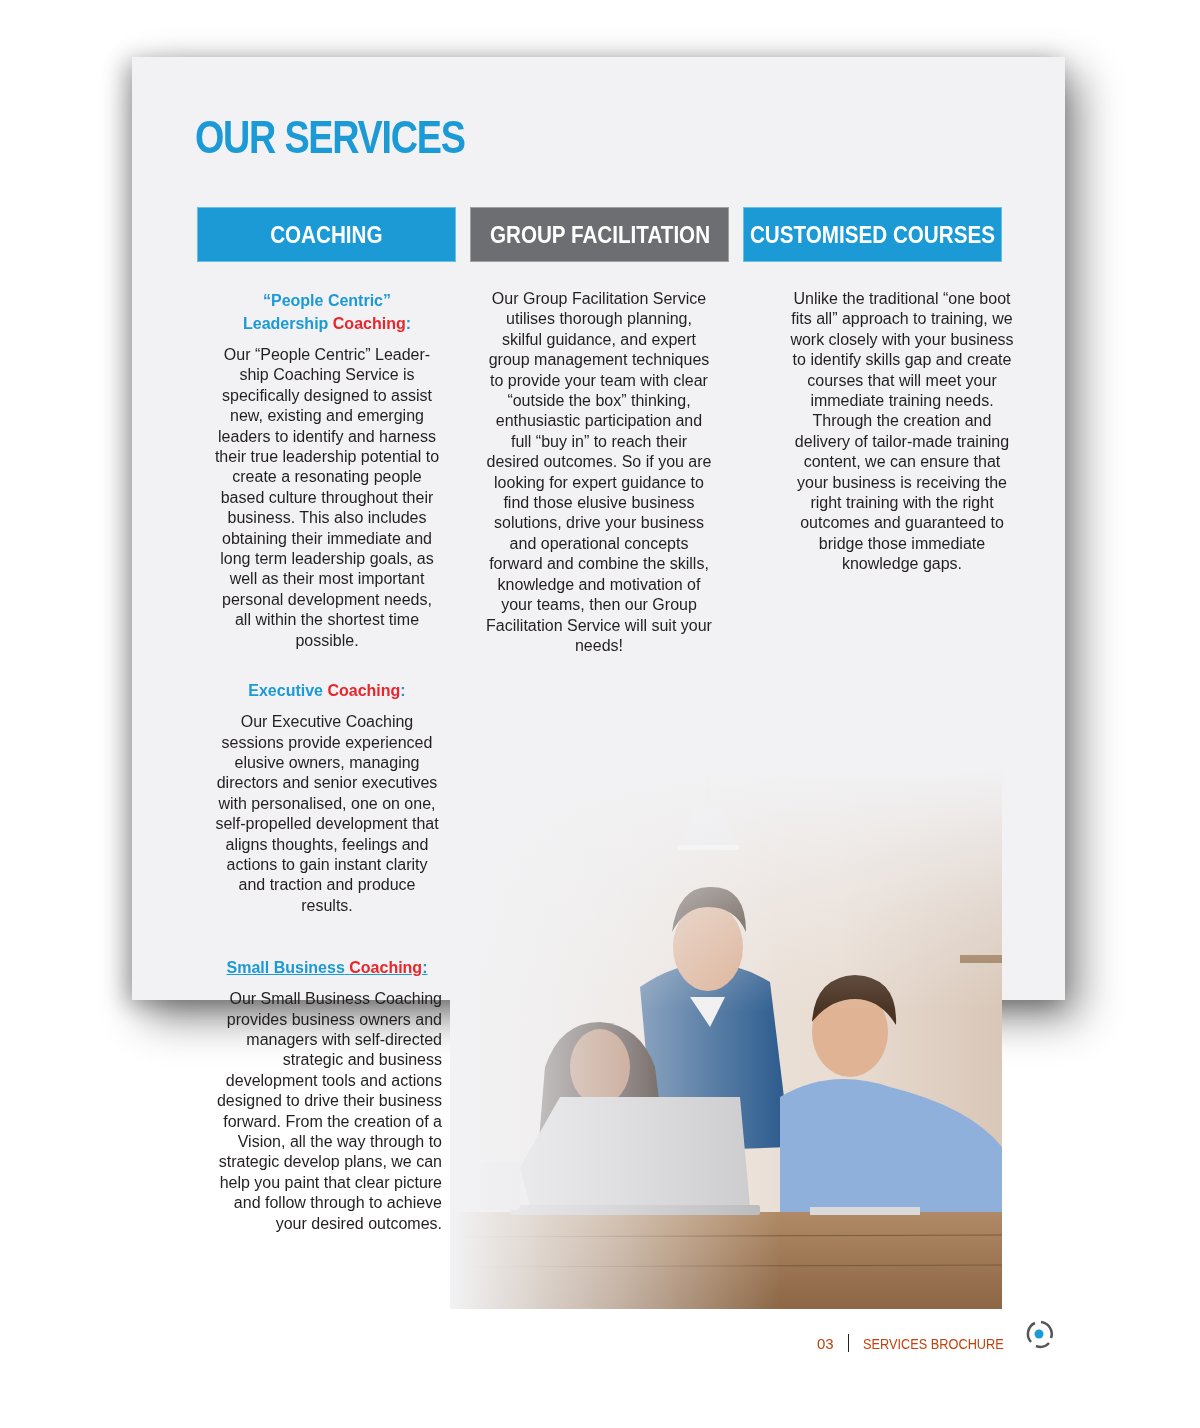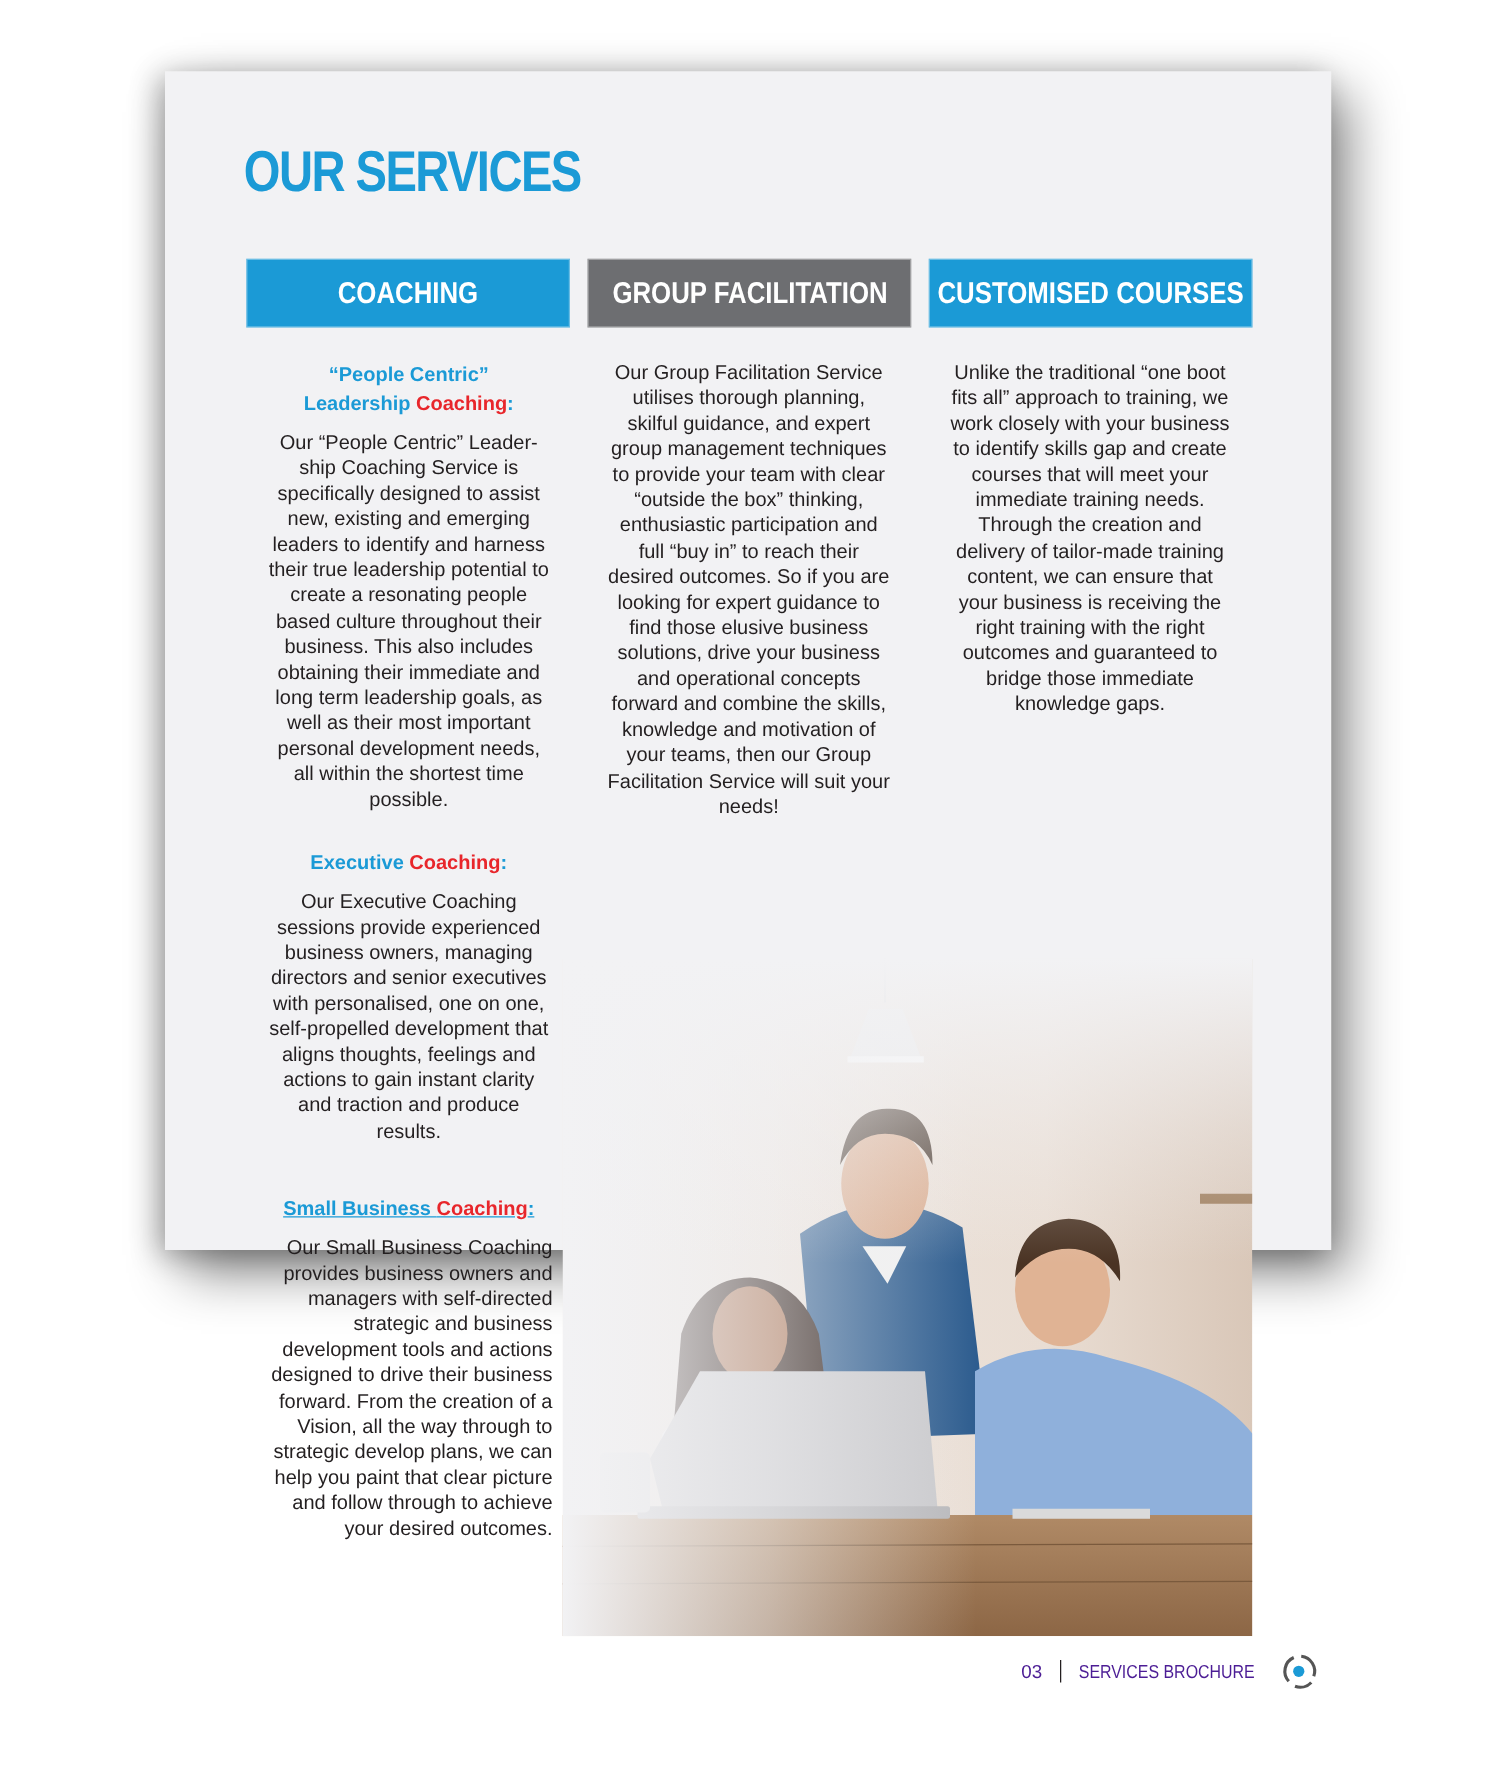--- a/index.html
+++ b/index.html
@@ -37,21 +37,21 @@
     font-weight:bold; font-size:16px; line-height:23px; color:#1b9ad6;
   }
   .sub .red { color:#e8262b; }
   .photo {
     position:absolute; left:318px; top:710px; width:552px; height:542px;
     overflow:hidden;
   }
   .photo svg { display:block; }
   .footer {
     position:absolute; left:685px; top:1265px; height:30px;
-    display:flex; align-items:center; gap:8px; color:#4c1d95;
+    display:flex; align-items:flex-end; gap:8px; color:#c2410c;
     font-size:15px;
   }
   .footer .txt { transform:scaleX(0.85); transform-origin:left center; white-space:nowrap; display:inline-block;}
   .footer .sep { display:inline-block; width:1.5px; height:18px; background:#231f20; margin:0 6px; }
 </style>
 </head>
 <body>
 
 <div class="page">
 
@@ -74,34 +74,34 @@
         <span>Leadership</span>
         <span class="red">Coaching</span><span>:</span>
       </div>
     </div>
     <p style="margin-top:10px;">Our “People Centric” Leader-ship Coaching Service is specifically designed to assist new, existing and emerging leaders to identify and harness their true leadership potential to create a resonating people based culture throughout their business. This also includes obtaining their immediate and long term leadership goals, as well as their most important personal development needs, all within the shortest time possible.</p>
 
     <div class="sub" style="margin-top:28px;">
       <span>Executive</span>
       <span class="red">Coaching</span><span>:</span>
     </div>
-    <p style="margin-top:10px;">Our Executive Coaching sessions provide experienced business owners, managing directors and senior executives with personalised, one on one, self-propelled development that aligns thoughts, feelings and actions to gain instant clarity and traction and produce results.</p>
+    <p style="margin-top:10px;">Our Executive Coaching sessions provide experienced elusive owners, managing directors and senior executives with personalised, one on one, self-propelled development that aligns thoughts, feelings and actions to gain instant clarity and traction and produce results.</p>
 
     <div class="sub" style="margin-top:40px;text-decoration:underline;">
       <span>Small Business</span>
       <span class="red">Coaching</span><span>:</span>
     </div>
     <p style="margin-top:10px;text-align:right;">Our Small Business Coaching provides business owners and managers with self-directed strategic and business development tools and actions designed to drive their business forward. From the creation of a Vision, all the way through to strategic develop plans, we can help you paint that clear picture and follow through to achieve your desired outcomes.</p>
   </div>
 
   <div class="col" style="left:352px; top:232px; width:230px;">
     <p>Our Group Facilitation Service utilises thorough planning, skilful guidance, and expert group management techniques to provide your team with clear “outside the box” thinking, enthusiastic participation and full “buy in” to reach their desired outcomes. So if you are looking for expert guidance to find those elusive business solutions, drive your business and operational concepts forward and combine the skills, knowledge and motivation of your teams, then our Group Facilitation Service will suit your needs!</p>
   </div>
 
-  <div class="col" style="left:626px; top:232px; width:228px;">
+  <div class="col" style="left:656px; top:232px; width:228px;">
     <p>Unlike the traditional “one boot fits all” approach to training, we work closely with your business to identify skills gap and create courses that will meet your immediate training needs. Through the creation and delivery of tailor-made training content, we can ensure that your business is receiving the right training with the right outcomes and guaranteed to bridge those immediate knowledge gaps.</p>
   </div>
 
   <div class="photo">
     <svg width="552" height="542" viewBox="0 0 552 542">
       <defs>
         <linearGradient id="fadeL" x1="0" y1="0" x2="1" y2="0">
           <stop offset="0" stop-color="#f2f2f4" stop-opacity="1"></stop>
           <stop offset="0.3" stop-color="#f2f2f4" stop-opacity="0.55"></stop>
           <stop offset="0.6" stop-color="#f2f2f4" stop-opacity="0"></stop>

